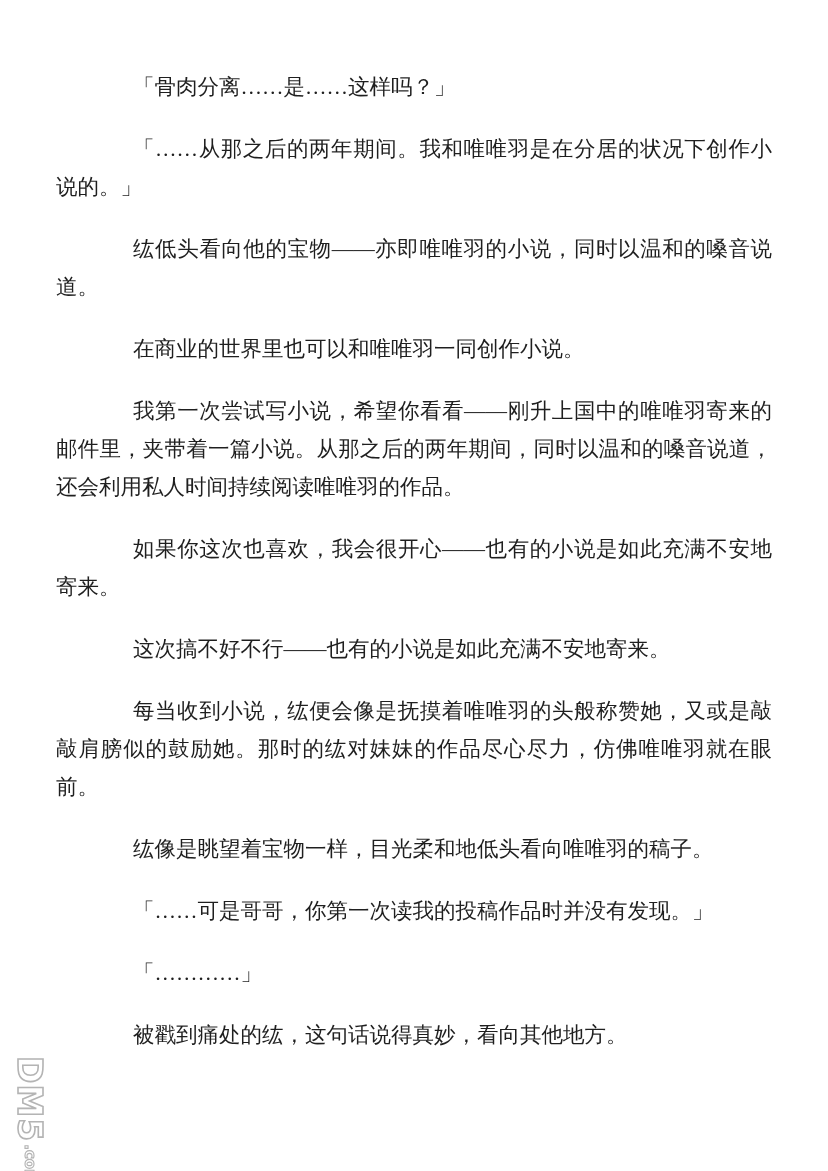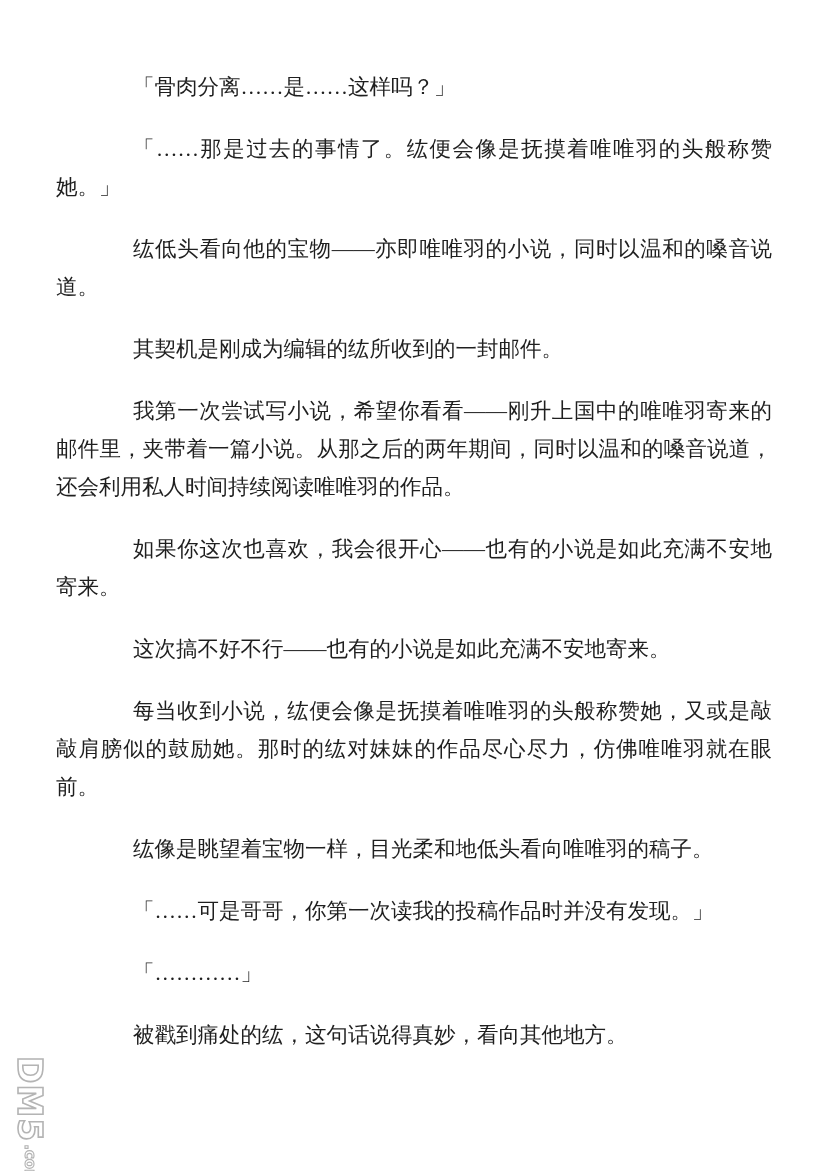--- a/index.html
+++ b/index.html
@@ -60,23 +60,23 @@
     line-height: 1;
   }
 </style>
 </head>
 <body>
 
 <div class="page">
 
   <main class="content">
       <p class="para">「骨肉分离……是……这样吗？」</p>
-      <p class="para">「……那是过去的事情了。纮便会像是抚摸着唯唯羽的头般称赞她。」</p>
+      <p class="para">「……从那之后的两年期间。我和唯唯羽是在分居的状况下创作小说的。」</p>
       <p class="para">纮低头看向他的宝物——亦即唯唯羽的小说，同时以温和的嗓音说道。</p>
-      <p class="para">其契机是刚成为编辑的纮所收到的一封邮件。</p>
+      <p class="para">在商业的世界里也可以和唯唯羽一同创作小说。</p>
       <p class="para">我第一次尝试写小说，希望你看看——刚升上国中的唯唯羽寄来的邮件里，夹带着一篇小说。从那之后的两年期间，同时以温和的嗓音说道，还会利用私人时间持续阅读唯唯羽的作品。</p>
       <p class="para">如果你这次也喜欢，我会很开心——也有的小说是如此充满不安地寄来。</p>
       <p class="para">这次搞不好不行——也有的小说是如此充满不安地寄来。</p>
       <p class="para">每当收到小说，纮便会像是抚摸着唯唯羽的头般称赞她，又或是敲敲肩膀似的鼓励她。那时的纮对妹妹的作品尽心尽力，仿佛唯唯羽就在眼前。</p>
       <p class="para">纮像是眺望着宝物一样，目光柔和地低头看向唯唯羽的稿子。</p>
       <p class="para">「……可是哥哥，你第一次读我的投稿作品时并没有发现。」</p>
       <p class="para">「…………」</p>
       <p class="para">被戳到痛处的纮，这句话说得真妙，看向其他地方。</p>
     </main>
 

